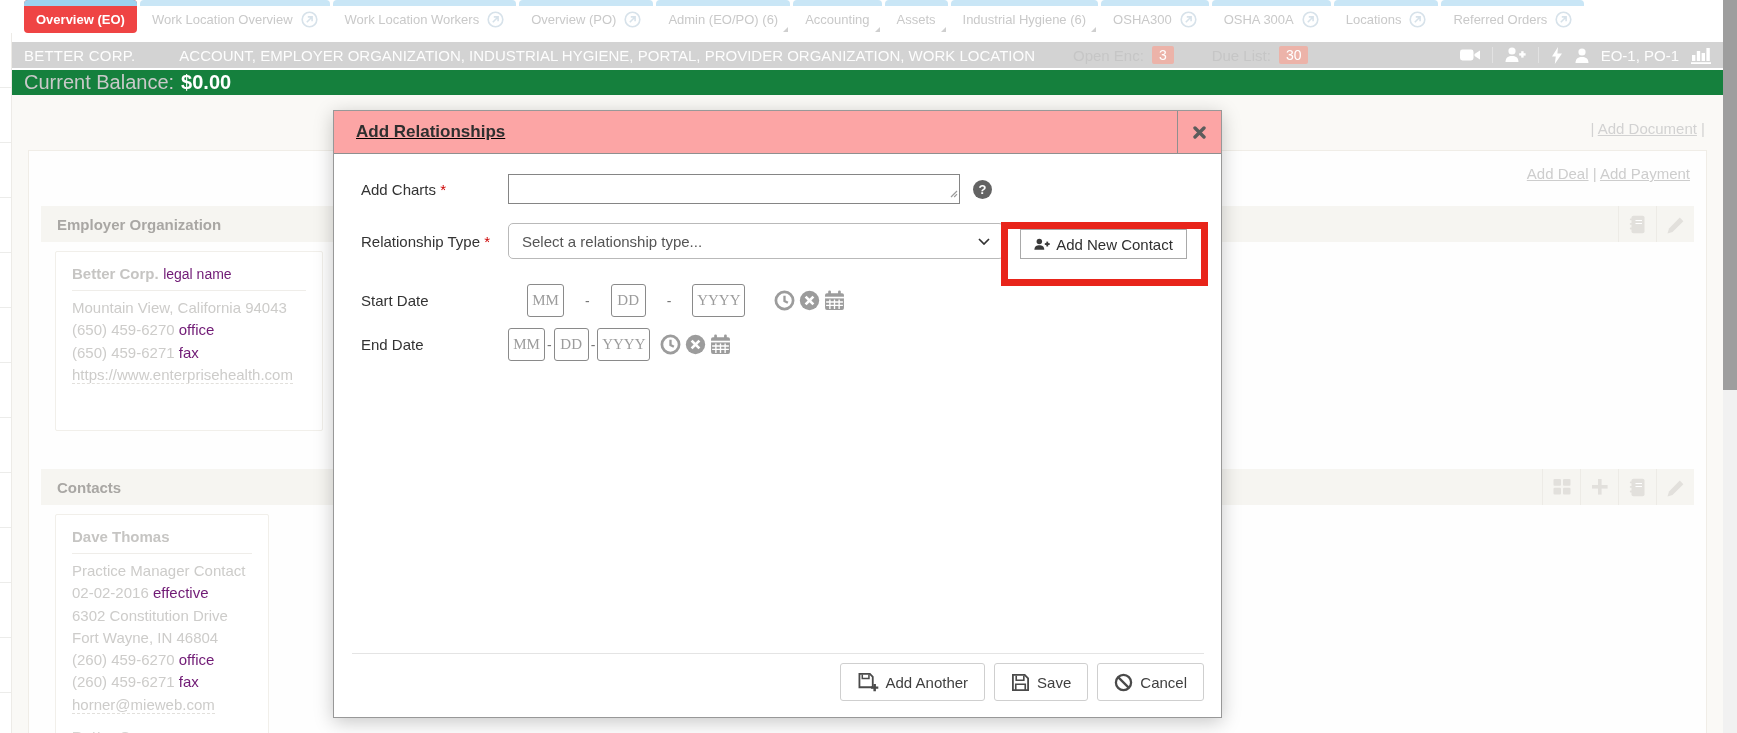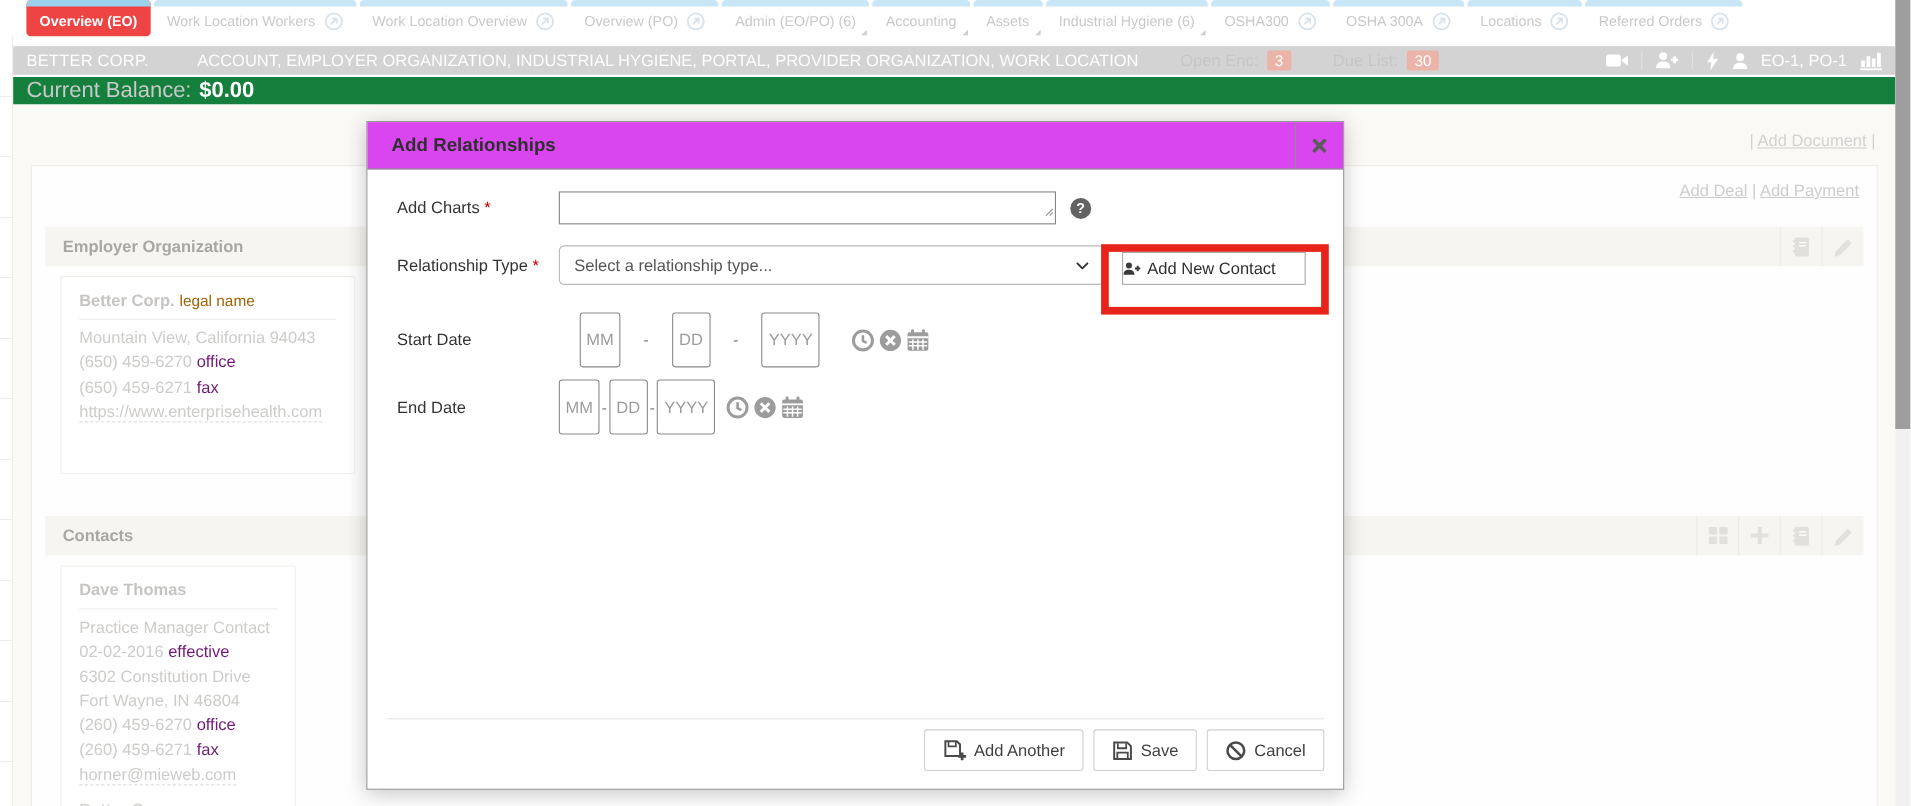--- a/index.html
+++ b/index.html
@@ -58,70 +58,70 @@
   .sec-title { padding-left:16px; font-size:15px; font-weight:bold; color:#a9a7a4; }
   .hdr-icons { margin-left:auto; display:flex; height:36px; }
   .hdr-ic { width:38px; height:36px; display:flex; align-items:center; justify-content:center;
     color:#e2e0dc; border-left:1px solid #edebe6; }
   .hdr-ic svg { display:block; }
 
   .card { position:absolute; background:#fff; border:1px solid #f1efea; border-radius:2px; padding:13px 16px; }
   .card.emp { left:26px; top:100px; width:268px; height:180px; }
   .card.con { left:26px; top:363px; width:214px; height:275px; }
   .card-title { font-size:15px; font-weight:bold; color:#c6c5c3; }
-  .card-note { font-size:14px; color:#a16207; font-weight:normal; }
+  .card-note { font-size:14px; color:#701a75; font-weight:normal; }
   .card hr { border:none; border-top:1px solid #efede9; margin:7px 0 6px 0; }
   .card p { font-size:15px; color:#cdccca; line-height:22.3px; white-space:nowrap; }
   .card p .sub { color:#701a75; }
   .dashed-link { border-bottom:1px dashed #e2e0dc; }
   .next-partial { margin-top:12px; font-size:15px; font-weight:bold; color:#d6d5d2; }
 
   
   .scrollbar { position:absolute; right:0; top:0; width:14px; height:733px; background:#f1f1f1; }
   .scroll-thumb { position:absolute; left:0; top:0; width:14px; height:390px; background:#9e9e9e; }
 
   
   .modal { position:absolute; left:333px; top:110px; width:889px; height:608px; background:#fff;
     border:1px solid #989898; box-shadow:0 4px 18px rgba(0,0,0,.22); z-index:10; }
-  .modal-header { height:43px; background:#d946ef; border-bottom:1px solid #8f8f8f;
-    display:flex; align-items:center; }
+  .modal-header { height:43px; background:#fca5a5; border-bottom:1px solid #8f8f8f;
+    display:flex; align-items:center;text-decoration:underline; }
   .modal-title { padding-left:22px; font-size:17px; font-weight:bold; color:#2f2f2f; }
   .modal-close { margin-left:auto; width:44px; height:100%; border-left:1px solid #8f8f8f;
     display:flex; align-items:center; justify-content:center; color:#5c5c5c; cursor:pointer; }
   .m-row { display:flex; align-items:center; margin-left:27px; }
   .r1 { margin-top:19px; } .r2 { margin-top:20px; } .r3 { margin-top:25px;gap:19px; } .r4 { margin-top:11px; }
   .m-label { width:147px; font-size:15px; color:#333; flex:0 0 147px; }
   .req { color:#c00; }
   .fake-select { width:496px; height:36px; border:1px solid #b9b9b9; border-radius:5px;
     display:flex; align-items:center; padding:0 13px; font-size:15px; color:#555; background:#fff; cursor:pointer; }
   .fake-select svg { margin-left:auto; display:block; color:#333; }
   .ta-wrap { position:relative; width:452px; height:30px; }
   .ta-wrap textarea { width:452px; height:30px; border:1px solid #858585; resize:none;
     font-family:inherit; font-size:15px; padding:3px 8px; display:block; }
   .ta-handle { position:absolute; right:2px; bottom:2px; color:#9a9a9a; }
   .help-icon { margin-left:13px; width:19px; height:19px; border-radius:50%; background:#636363;
     color:#fff; font-size:13px; font-weight:bold; display:flex; align-items:center; justify-content:center; cursor:pointer; }
-  .date-input { height:50px; border:1px solid #8a8a8a; border-radius:3px; text-align:center;
-    font-family:Liberation Sans, sans-serif; font-size:15px; color:#444; }
+  .date-input { height:33px; border:1px solid #8a8a8a; border-radius:3px; text-align:center;
+    font-family:Liberation Serif, serif; font-size:15px; color:#444; }
   .date-input::placeholder { color:#9c9c9c; opacity:1; }
   .di-mm { width:37px; } .di-dd { width:35px; } .di-yy { width:53px; }
   .dsep { margin:0 2px; color:#777; font-size:14px; }
   .date-icons { display:flex; align-items:center; gap:3px; margin-left:9px; color:#9c9c9c; }
   .date-icons .dic { width:22px; height:22px; display:flex; align-items:center; justify-content:center; cursor:pointer; }
   .modal-footer { position:absolute; left:18px; right:17px; top:542px; border-top:1px solid #e4e4e4;
     display:flex; justify-content:flex-end; gap:9px; padding-top:9px; }
   .btn { height:38px; background:#fff; border:1px solid #cfcfcf; border-radius:3px; display:flex;
     align-items:center; gap:7px; padding:0 16px; font-size:15px; color:#3f3f3f; cursor:pointer; }
   .btn svg { display:block; color:#4a4a4a; }
 
   
   .red-annotation { position:absolute; left:667px; top:111px; width:207px; height:64px;
     border:7px solid #e8241a; }
   .anc-btn { margin:0 14px 0 12px; width:167px; height:30px; background:#fff; border:1px solid #a9a9a9;
-    display:flex; align-items:center; justify-content:flex-start; gap:6px; font-size:15px; color:#2f2f2f; cursor:pointer; }
+    display:flex; align-items:center; justify-content:center; gap:6px; font-size:15px; color:#2f2f2f; cursor:pointer; }
   .anc-btn svg { display:block; color:#3a3a3a; }
 </style>
 </head>
 <body>
 
 <svg width="0" height="0" style="position:absolute">
   <defs>
     <g id="i-ext">
         <circle cx="8.5" cy="8.5" r="7.3" fill="none" stroke="currentColor" stroke-width="1.6"></circle>
         <path d="M5.8 11.2 L11 6 M6.8 5.9 L11.1 5.9 L11.1 10.2" fill="none" stroke="currentColor" stroke-width="1.6"></path>
@@ -213,29 +213,29 @@
 
 <div class="page">
 
   <div class="left-rail"></div>
 
   <div class="tabbar">
     <div class="tab active">
         <span>Overview (EO)</span>
       </div>
     <div class="tab">
+        <span>Work Location Overview</span>
+        <span class="ext-icon">
+          <svg viewBox="0 0 17 17">
+            <use href="#i-ext"></use>
+          </svg>
+        </span>
+      </div>
+    <div class="tab">
         <span>Work Location Workers</span>
-        <span class="ext-icon">
-          <svg viewBox="0 0 17 17">
-            <use href="#i-ext"></use>
-          </svg>
-        </span>
-      </div>
-    <div class="tab">
-        <span>Work Location Overview</span>
         <span class="ext-icon">
           <svg viewBox="0 0 17 17">
             <use href="#i-ext"></use>
           </svg>
         </span>
       </div>
     <div class="tab">
         <span>Overview (PO)</span>
         <span class="ext-icon">
           <svg viewBox="0 0 17 17">

